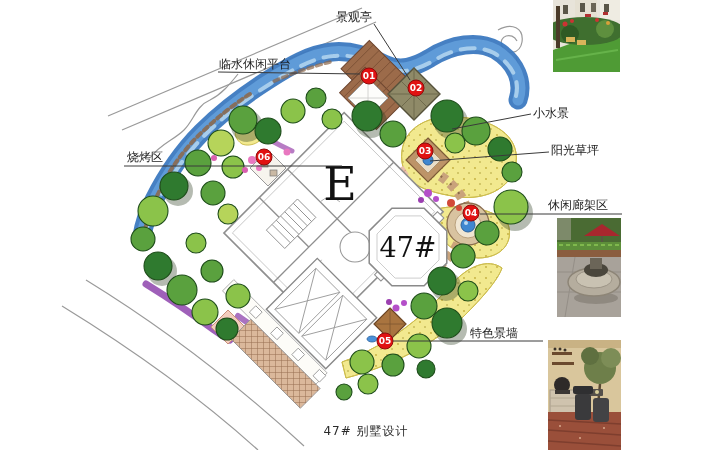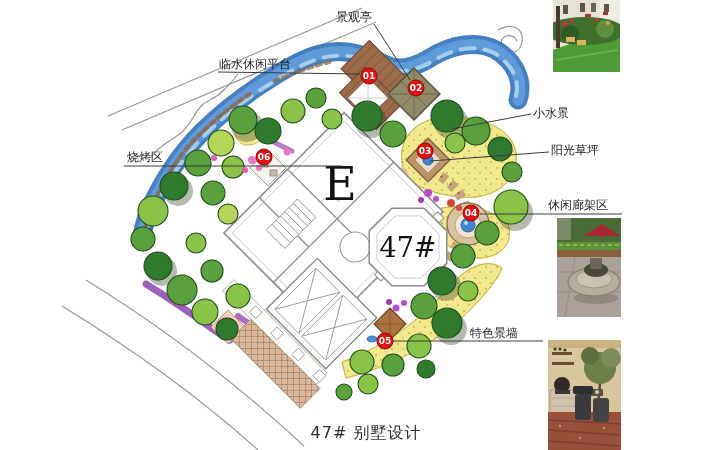--- a/index.html
+++ b/index.html
@@ -9,21 +9,21 @@
   .callout-text{font-size:12px;fill:#1a1a1a;}
   .leader{stroke:#3a3a3a;stroke-width:1;fill:none;}
   .marker-dot{fill:var(--marker-red,#e11212);stroke:#8f0b0b;stroke-width:1;}
   .marker-num{font-size:9px;font-weight:bold;fill:#fff;text-anchor:middle;}
   .serif-label{font-family:"DejaVu Serif","Liberation Serif",serif;fill:#111;}
   .pencil{stroke:#9a9a9a;stroke-width:1.2;fill:none;}
   .wall{stroke:#8f8f8f;stroke-width:1.3;fill:none;}
   .river-main{stroke:var(--river-blue,#3c79c0);}
   .lawn{fill:var(--lawn-yellow,#f2e98f);}
   .caption{position:absolute;left:276px;top:423px;width:180px;text-align:center;
-           font-size:16px;letter-spacing:1px;color:#2b2b2b;}
+           font-size:12px;letter-spacing:1px;color:#2b2b2b;}
 </style>
 </head>
 <body>
 
 <div class="stage">
 
 <svg width="720" height="450" viewBox="0 0 720 450">
   <defs>
     <pattern id="hatch" width="6" height="6" patternUnits="userSpaceOnUse" patternTransform="rotate(45)">
       <path d="M0,0 L0,6 M0,0 L6,0" stroke="#8a5f42" stroke-width="1"></path>

